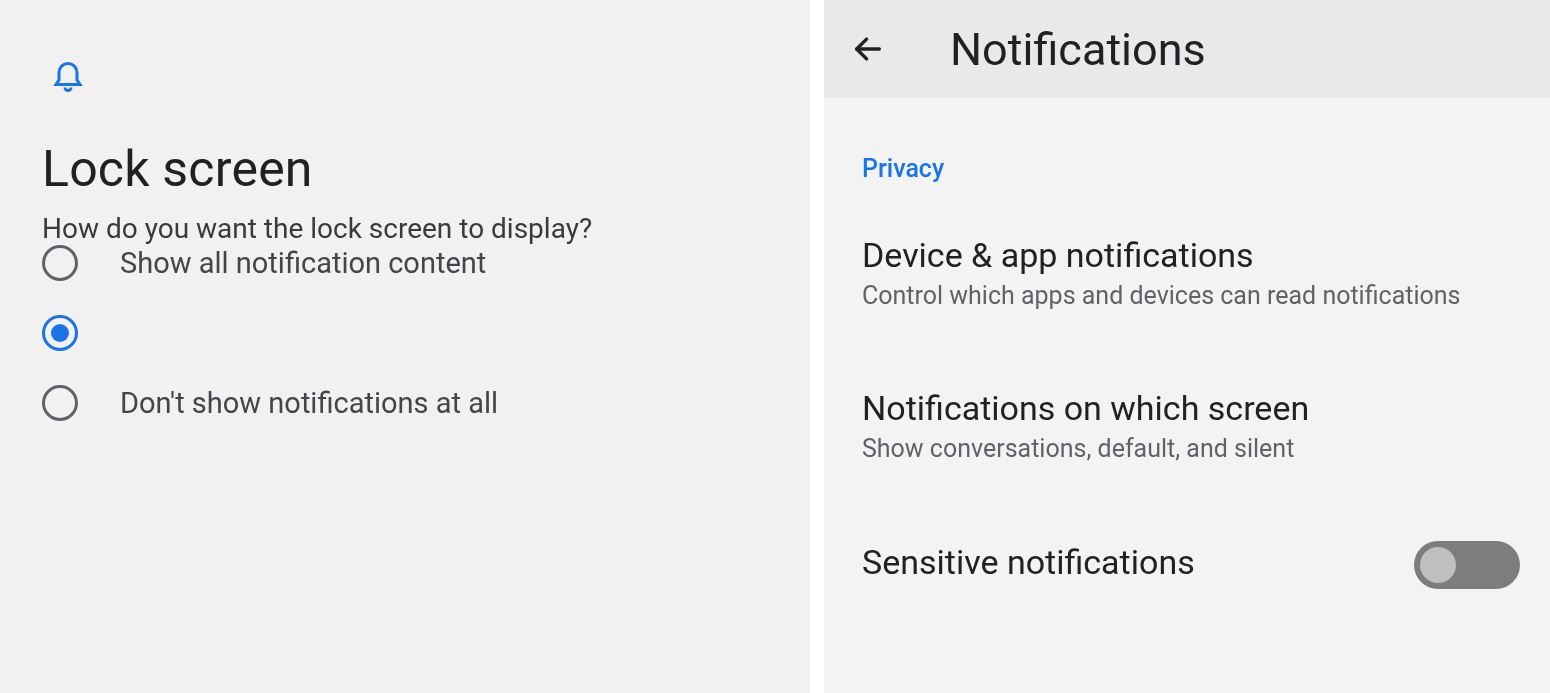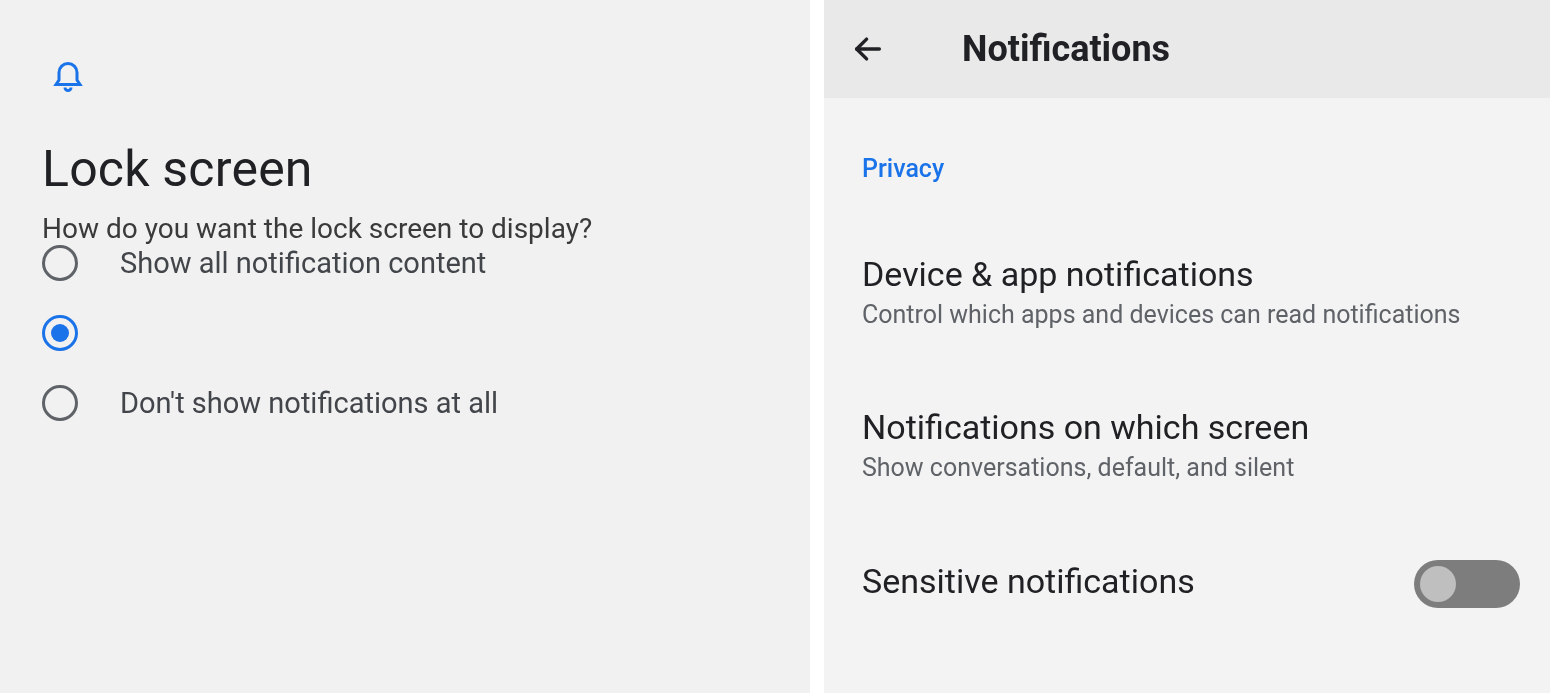--- a/index.html
+++ b/index.html
@@ -84,35 +84,34 @@
     gap: 58px;
   }
   .back-btn {
     width: 48px; height: 48px;
     display: inline-flex; align-items: center; justify-content: center;
     cursor: pointer;
     color: #202124;
   }
   .back-btn svg { width: 34px; height: 34px; }
   .appbar-title {
-    font-size: 36px;
-    color: #202124;
-    font-weight: 700;
-    margin-left: 12px;
+    font-size: 45px;
+    color: #202124;
+    font-weight: 400;
   }
   .right-body {
     padding: 56px 30px 0 38px;
     display: flex;
     flex-direction: column;
   }
   .section-header {
     color: #1a73e8;
     font-size: 25px;
     font-weight: 500;
-    margin-bottom: 71px;
+    margin-bottom: 52px;
   }
   .setting-item {
     display: flex;
     align-items: center;
     justify-content: space-between;
     margin-bottom: 78px;
     cursor: pointer;
   }
   .setting-text { flex: 1; }
   .setting-title {

